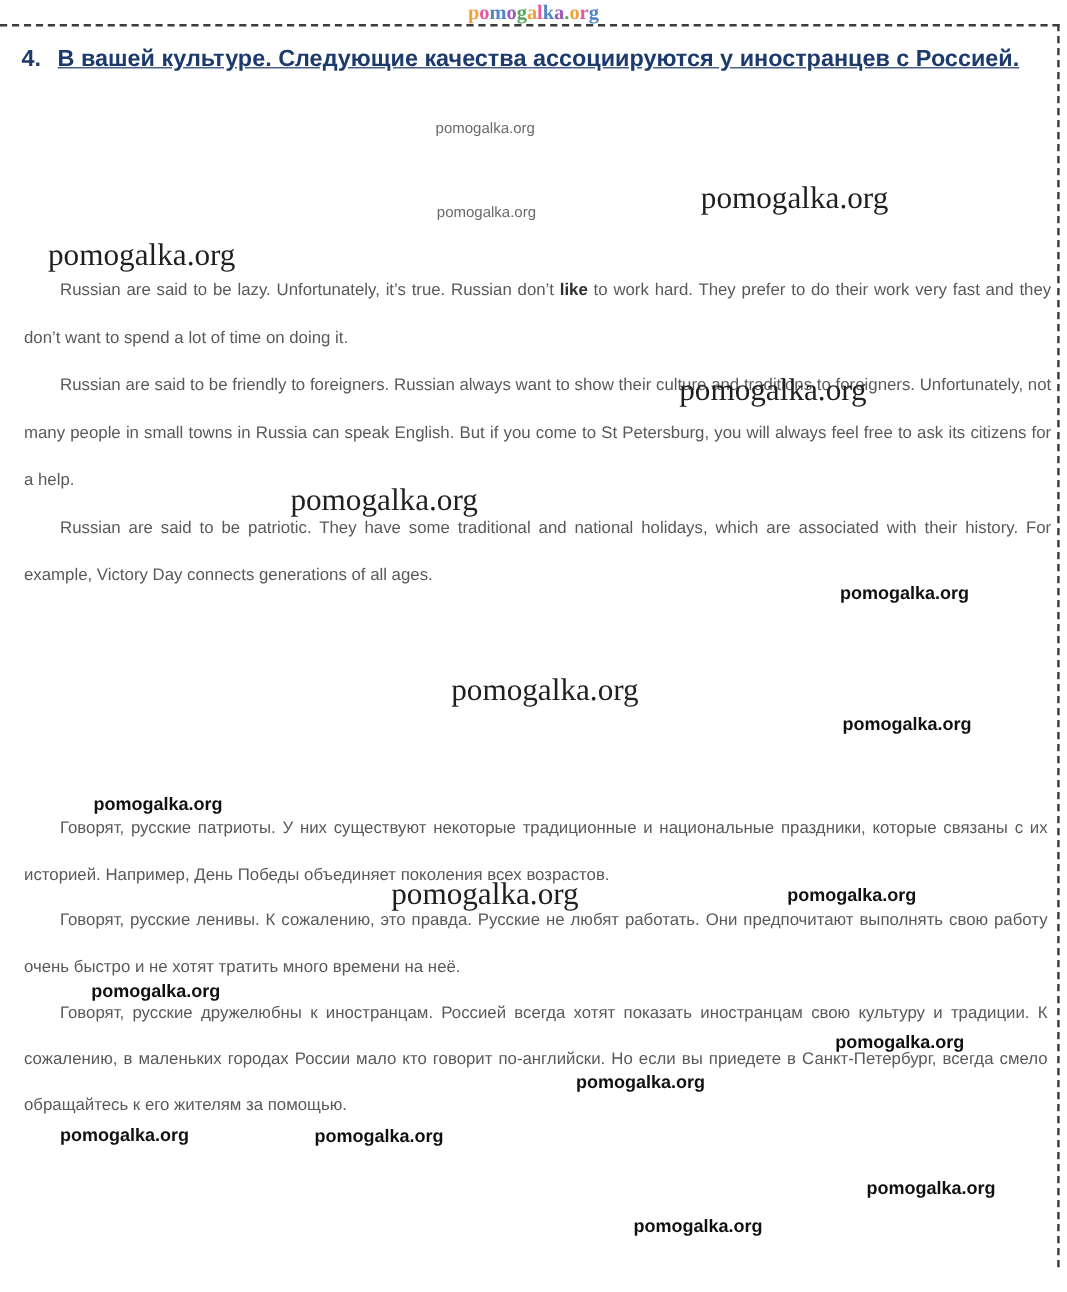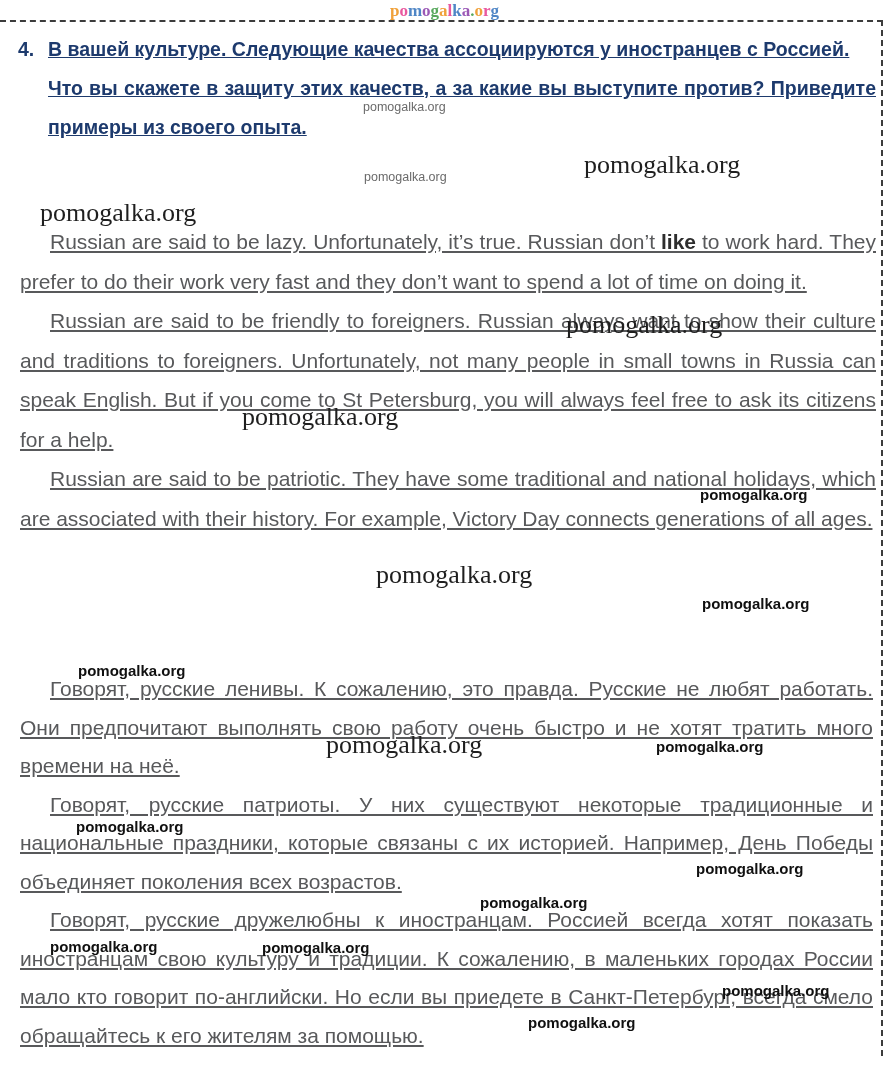--- a/index.html
+++ b/index.html
@@ -23,23 +23,22 @@
 
   .heading {
     position: absolute; left: 18px; top: 30px; width: 858px;
     font-weight: bold; font-size: 19.5px; line-height: 39px;
     color: var(--heading, #1d3a6d);
   }
   .task-num { position: absolute; left: 0; top: 0; }
   .head-para { margin-left: 30px; text-align: justify; text-decoration: underline; }
 
   .body-block {
-    font-size: 21px;
+    font-size: 14px;
     color: var(--body-text, #58595b);
-    text-decoration: underline;
   }
   .body-en { position: absolute; left: 20px; top: 222px; width: 856px; line-height: 39.5px; }
   .body-ru { position: absolute; left: 20px; top: 670px; width: 853px; line-height: 38.5px; }
   .para { text-align: justify; text-indent: 30px; }
   .seg-bold { font-weight: 700; color: #2e2e2e; }
 
   .wm { position: absolute; white-space: nowrap; z-index: 5; }
   .wm-top {
     left: 0; top: 1px; width: 889px; text-align: center;
     font-size: 17px; font-weight: bold;
@@ -55,32 +54,31 @@
 <div class="page">
 
   <div class="crop-top"></div>
   <div class="crop-right"></div>
 
   <div class="wm wm-top"><span style="color: rgb(240, 161, 58);">p</span><span style="color: rgb(233, 88, 159);">o</span><span style="color: rgb(79, 134, 198);">m</span><span style="color: rgb(155, 89, 182);">o</span><span style="color: rgb(87, 168, 92);">g</span><span style="color: rgb(240, 161, 58);">a</span><span style="color: rgb(233, 88, 159);">l</span><span style="color: rgb(79, 134, 198);">k</span><span style="color: rgb(155, 89, 182);">a</span><span style="color: rgb(87, 168, 92);">.</span><span style="color: rgb(240, 161, 58);">o</span><span style="color: rgb(233, 88, 159);">r</span><span style="color: rgb(79, 134, 198);">g</span></div>
 
   <div class="heading">
     <span class="task-num">4.</span>
     <p class="head-para">В вашей культуре. Следующие качества ассоциируются у иностранцев с Россией.</p>
-    <p class="head-para">Что вы скажете в защиту этих качеств, а за какие вы выступите против? Приведите примеры из своего опыта.</p>
   </div>
 
   <div class="body-block body-en">
     <p class="para"><span>Russian are said to be lazy. Unfortunately, it’s true. Russian don’t </span><span class="seg-bold">like</span><span> to work hard. They prefer to do their work very fast and they don’t want to spend a lot of time on doing it.</span></p>
     <p class="para"><span>Russian are said to be friendly to foreigners. Russian always want to show their culture and traditions to foreigners. Unfortunately, not many people in small towns in Russia can speak English. But if you come to St Petersburg, you will always feel free to ask its citizens for a help.</span></p>
     <p class="para"><span>Russian are said to be patriotic. They have some traditional and national holidays, which are associated with their history. For example, Victory Day connects generations of all ages.</span></p>
   </div>
 
   <div class="body-block body-ru">
+    <p class="para"><span>Говорят, русские патриоты. У них существуют некоторые традиционные и национальные праздники, которые связаны с их историей. Например, День Победы объединяет поколения всех возрастов.</span></p>
     <p class="para"><span>Говорят, русские ленивы. К сожалению, это правда. Русские не любят работать. Они предпочитают выполнять свою работу очень быстро и не хотят тратить много времени на неё.</span></p>
-    <p class="para"><span>Говорят, русские патриоты. У них существуют некоторые традиционные и национальные праздники, которые связаны с их историей. Например, День Победы объединяет поколения всех возрастов.</span></p>
     <p class="para"><span>Говорят, русские дружелюбны к иностранцам. Россией всегда хотят показать иностранцам свою культуру и традиции. К сожалению, в маленьких городах России мало кто говорит по-английски. Но если вы приедете в Санкт-Петербург, всегда смело обращайтесь к его жителям за помощью.</span></p>
   </div>
 
   <span class="wm wm-sm" style="left:363px; top:100px;">pomogalka.org</span>
   <span class="wm wm-lg" style="left:584px; top:150px;">pomogalka.org</span>
   <span class="wm wm-sm" style="left:364px; top:170px;">pomogalka.org</span>
   <span class="wm wm-lg" style="left:40px; top:198px;">pomogalka.org</span>
   <span class="wm wm-lg" style="left:566px; top:310px;">pomogalka.org</span>
   <span class="wm wm-lg" style="left:242px; top:402px;">pomogalka.org</span>
   <span class="wm wm-md" style="left:700px; top:486px;">pomogalka.org</span>

